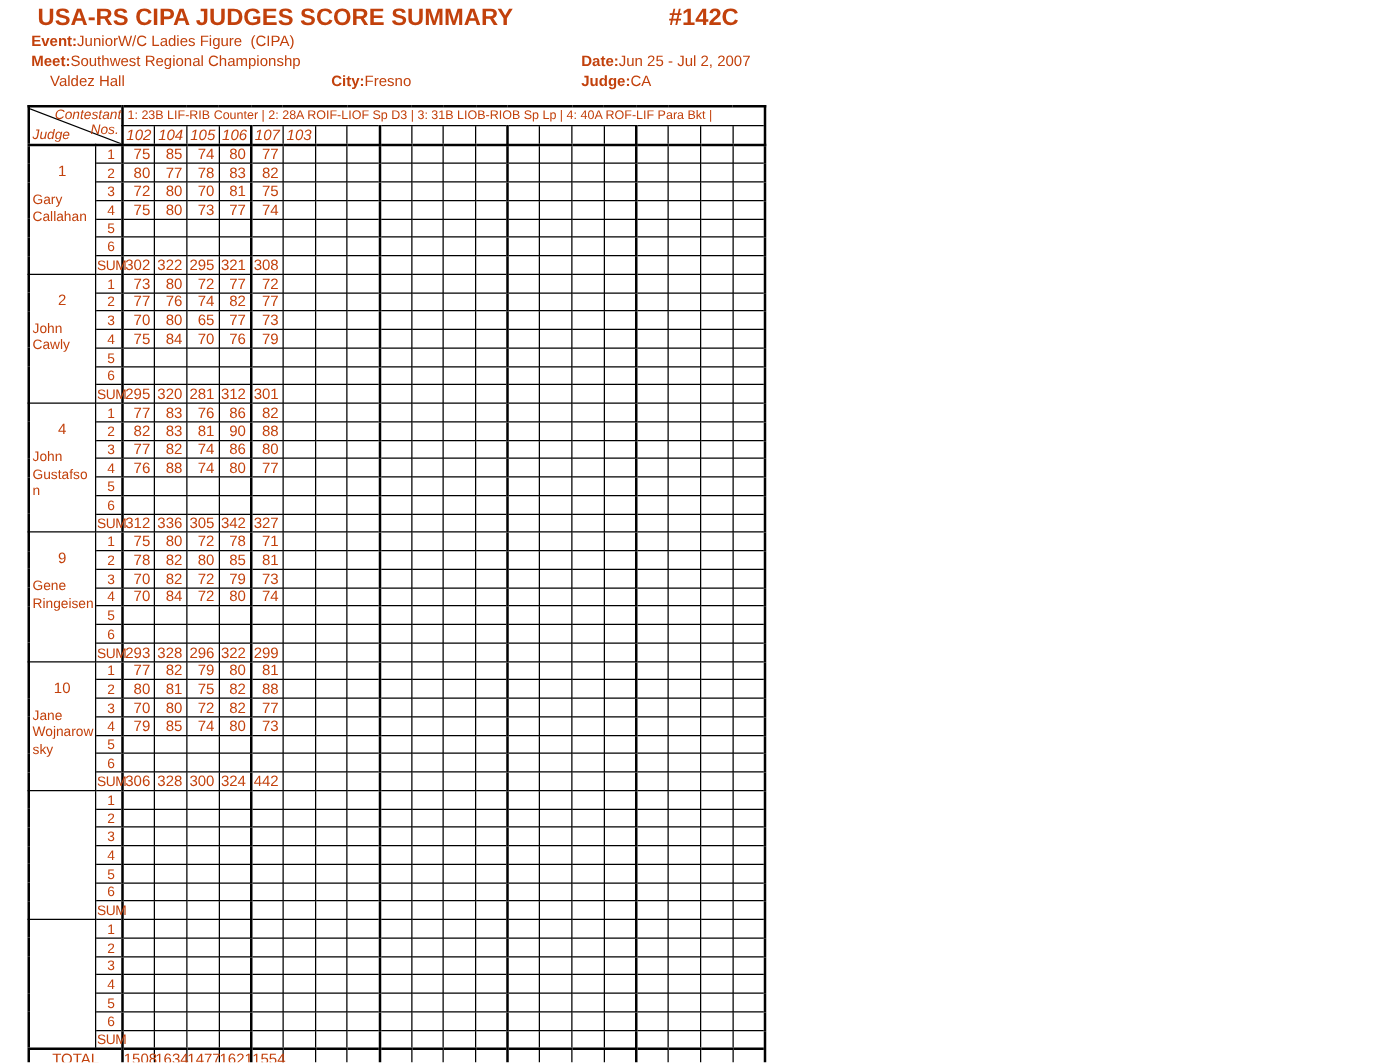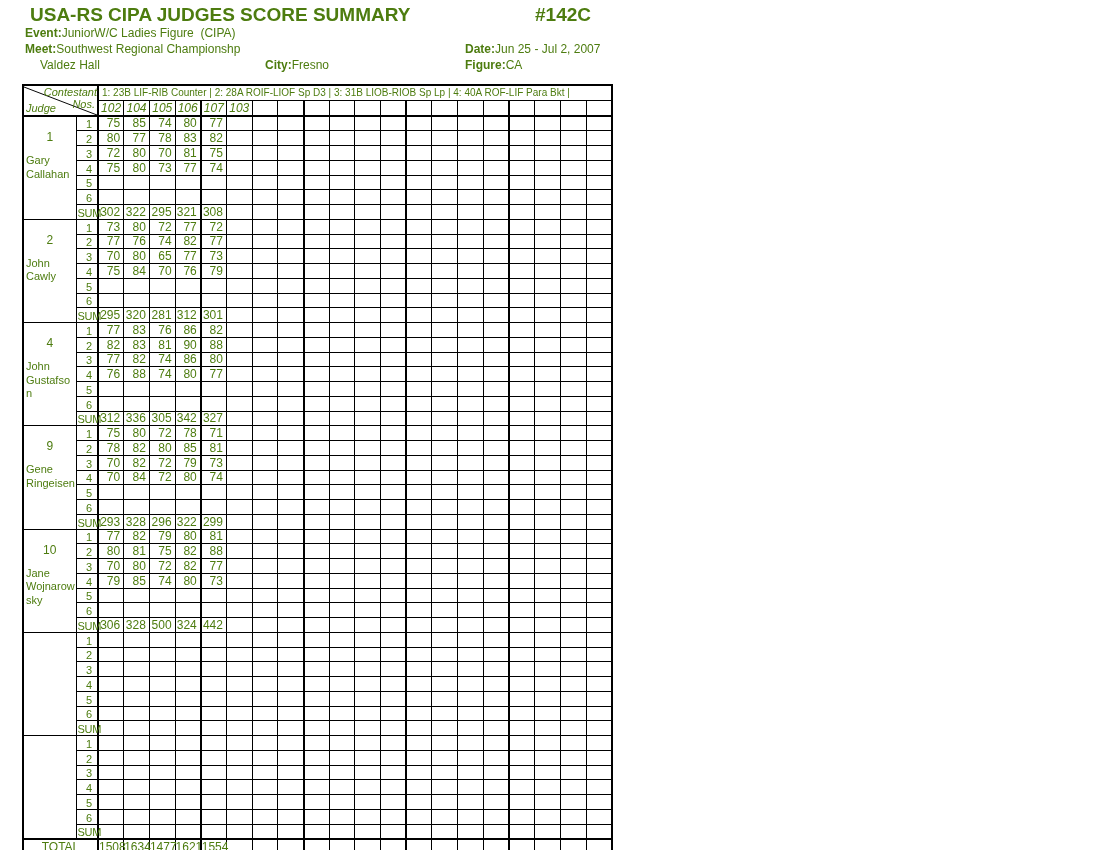--- a/index.html
+++ b/index.html
@@ -1,17 +1,17 @@
 <!DOCTYPE html>
 <html><head>
 <meta charset="utf-8">
 <style>
   html,body{margin:0;padding:0;background:#fff;}
   .page{position:relative;width:1100px;height:850px;background:#fff;overflow:hidden;
-        font-family:"Liberation Sans",sans-serif;color:#4d7c0f;}
+        font-family:"Liberation Sans",sans-serif;color:#c2410c;}
   .title{position:absolute;left:30px;top:4px;font-size:19px;font-weight:bold;white-space:pre;}
   .sheet-no{position:absolute;left:535px;top:4px;font-size:19px;font-weight:bold;}
   .meta{position:absolute;font-size:12px;line-height:14px;}
   .meta b{font-weight:bold;}
   .meta span{white-space:pre;}
   .l-event{left:25px;top:26px;}
   .l-meet{left:25px;top:42px;}
   .l-date{left:465px;top:42px;}
   .l-venue{left:40px;top:58px;}
   .l-city{left:265px;top:58px;}
@@ -52,21 +52,21 @@
 
 <div class="page">
   <div class="title">USA-RS CIPA JUDGES SCORE SUMMARY</div>
   <div class="sheet-no">#142C</div>
 
   <div class="meta l-event"><b>Event:</b><span>JuniorW/C Ladies Figure  (CIPA)</span></div>
   <div class="meta l-meet"><b>Meet:</b><span>Southwest Regional Championshp</span></div>
   <div class="meta l-date"><b>Date:</b><span>Jun 25 - Jul 2, 2007</span></div>
   <div class="meta l-venue"><span>Valdez Hall</span></div>
   <div class="meta l-city"><b>City:</b><span>Fresno</span></div>
-  <div class="meta l-state"><b>Figure:</b><span>CA</span></div>
+  <div class="meta l-state"><b>Judge:</b><span>CA</span></div>
 
   <table class="score-table" id="score-table">
       <colgroup>
         <col class="c-judge">
         <col class="c-rlabel">
         <col class="c-score">
         <col class="c-score">
         <col class="c-score">
         <col class="c-score">
         <col class="c-score">
@@ -921,21 +921,21 @@
           <td class="sc gend"></td>
           <td class="sc "></td>
           <td class="sc "></td>
           <td class="sc "></td>
           <td class="sc gend"></td>
         </tr>
         <tr class="drow sumrow">
           <td class="rlabel sumlabel">SUM</td>
           <td class="sc first-score">306</td>
           <td class="sc ">328</td>
-          <td class="sc ">500</td>
+          <td class="sc ">300</td>
           <td class="sc gend">324</td>
           <td class="sc ">442</td>
           <td class="sc "></td>
           <td class="sc "></td>
           <td class="sc gend"></td>
           <td class="sc "></td>
           <td class="sc "></td>
           <td class="sc "></td>
           <td class="sc gend"></td>
           <td class="sc "></td>

